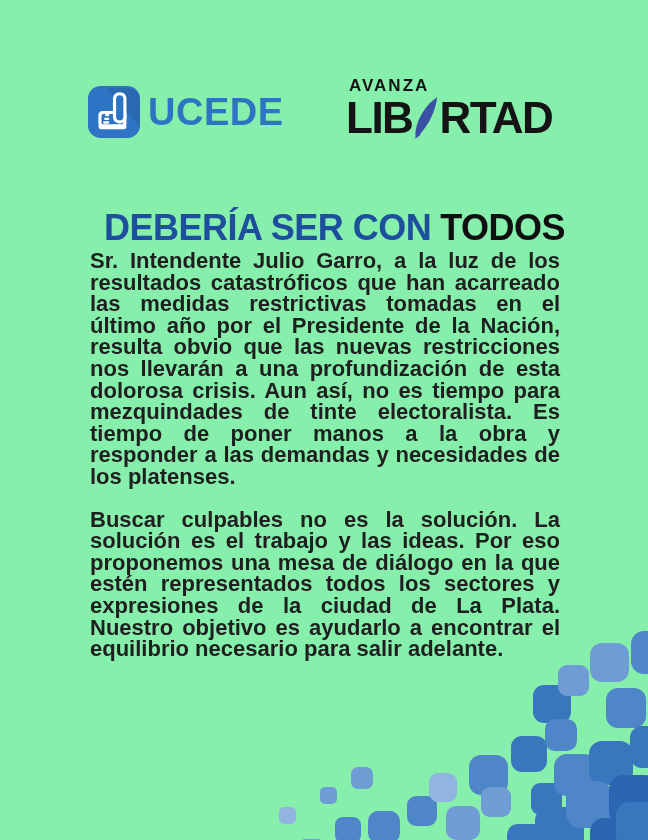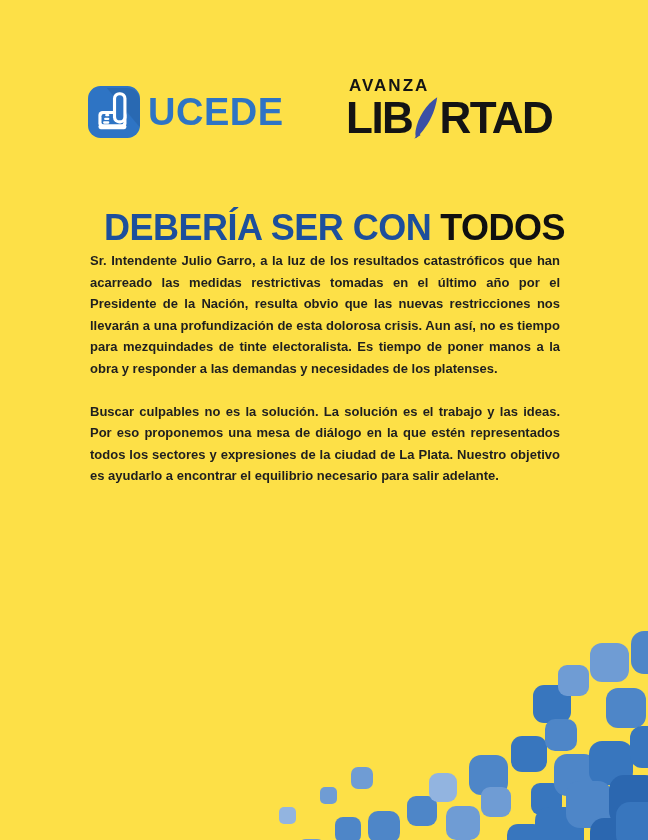--- a/index.html
+++ b/index.html
@@ -3,21 +3,21 @@
 <meta charset="utf-8">
 <style>
   html, body { margin: 0; padding: 0; }
   body {
     width: 648px; height: 840px;
     background: #ffffff;
     font-family: "Liberation Sans", sans-serif;
     position: relative;
     overflow: hidden;
   }
-  .page { position: absolute; inset: 0; background: #fde047; }
+  .page { position: absolute; inset: 0; background: #86efac; }
 
   
   .mosaic { position: absolute; inset: 0; overflow: hidden; z-index: 1; pointer-events: none; }
   .sq { position: absolute; }
 
   
   .logo-row { position: absolute; left: 88px; top: 76px; right: 88px; z-index: 2; }
   .ucede-logo { position: absolute; left: 0; top: 10px; display: flex; align-items: center; }
   .ucede-icon { width: 52px; height: 52px; display: block; }
   .ucede-text {
@@ -41,21 +41,21 @@
     position: absolute; left: 90px; top: 193px; z-index: 2;
     font-size: 36px; font-weight: bold; letter-spacing: -0.5px;
     white-space: nowrap; margin: 14px;
   }
   .headline .lead { color: #1d4f9c; margin-right: 9px; }
   .headline .emph { color: #101010; }
 
   
   .body-text {
     position: absolute; left: 90px; top: 250px; width: 470px; z-index: 2;
-    font-size: 13px; font-weight: bold; color: #1f1f1f;
+    font-size: 22px; font-weight: bold; color: #1f1f1f;
     line-height: 21.6px; text-align: justify;
   }
   .body-text p { margin: 0 0 21px 0; }
   .body-text p:last-child { margin-bottom: 16px; }
 
   
   .sig-name {
     position: absolute; right: 88px; top: 606px; z-index: 2;
     font-size: 26px; font-weight: bold; color: #1659a8;
     text-align: right;

